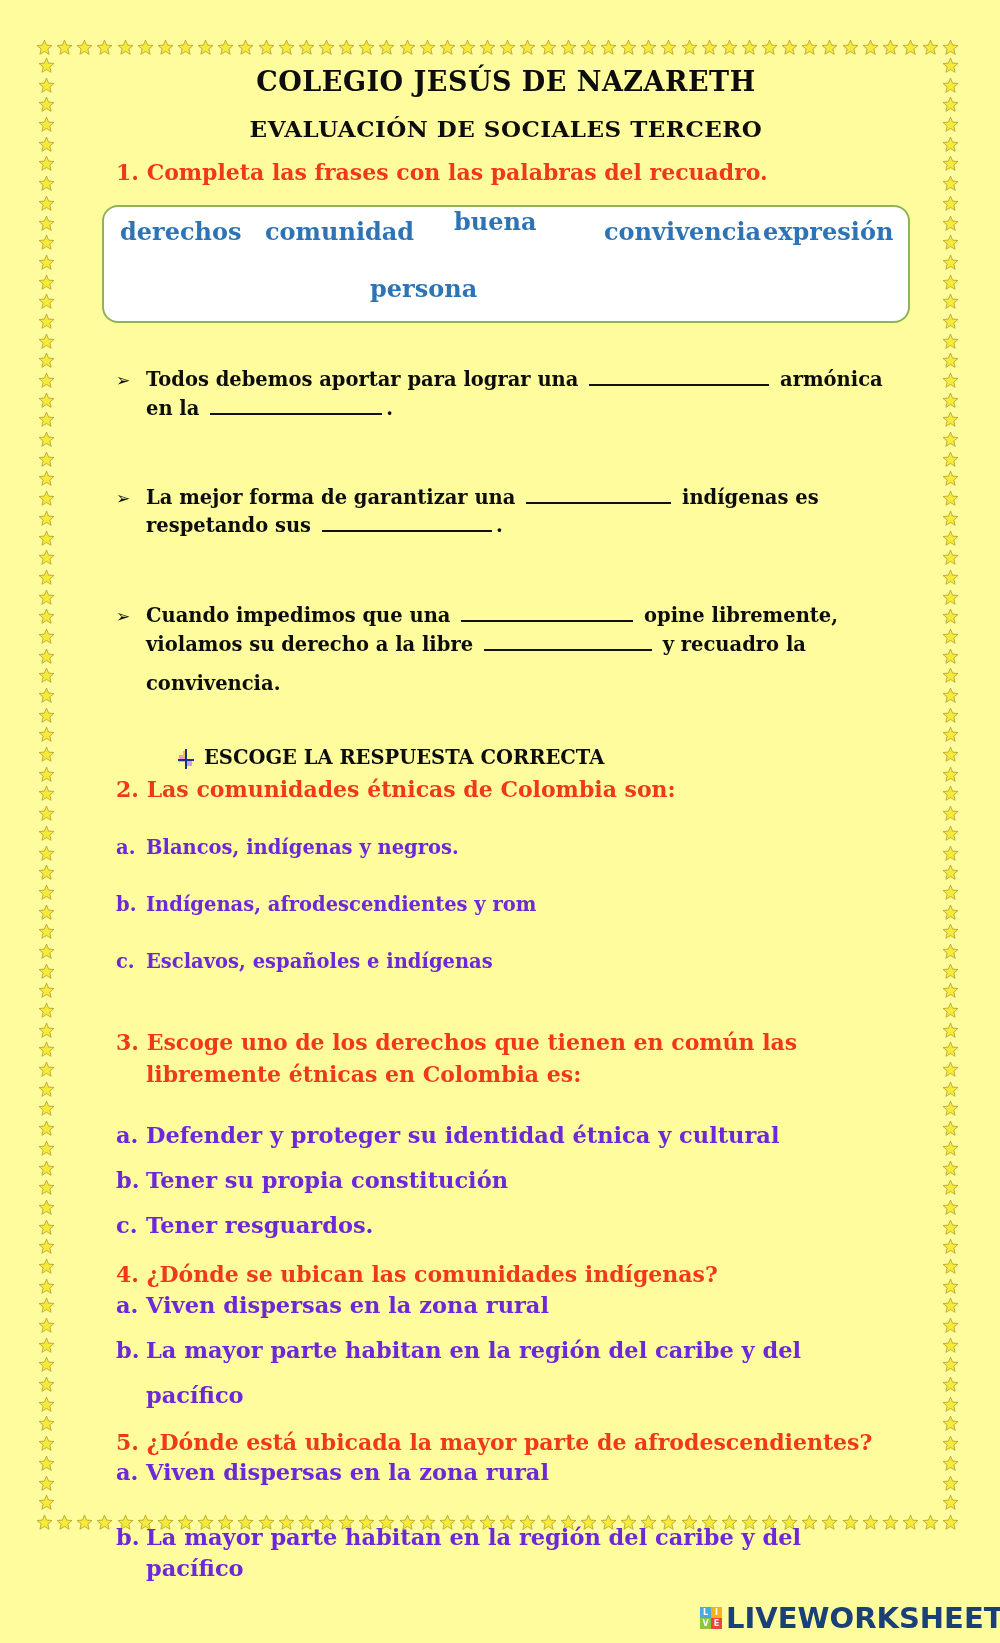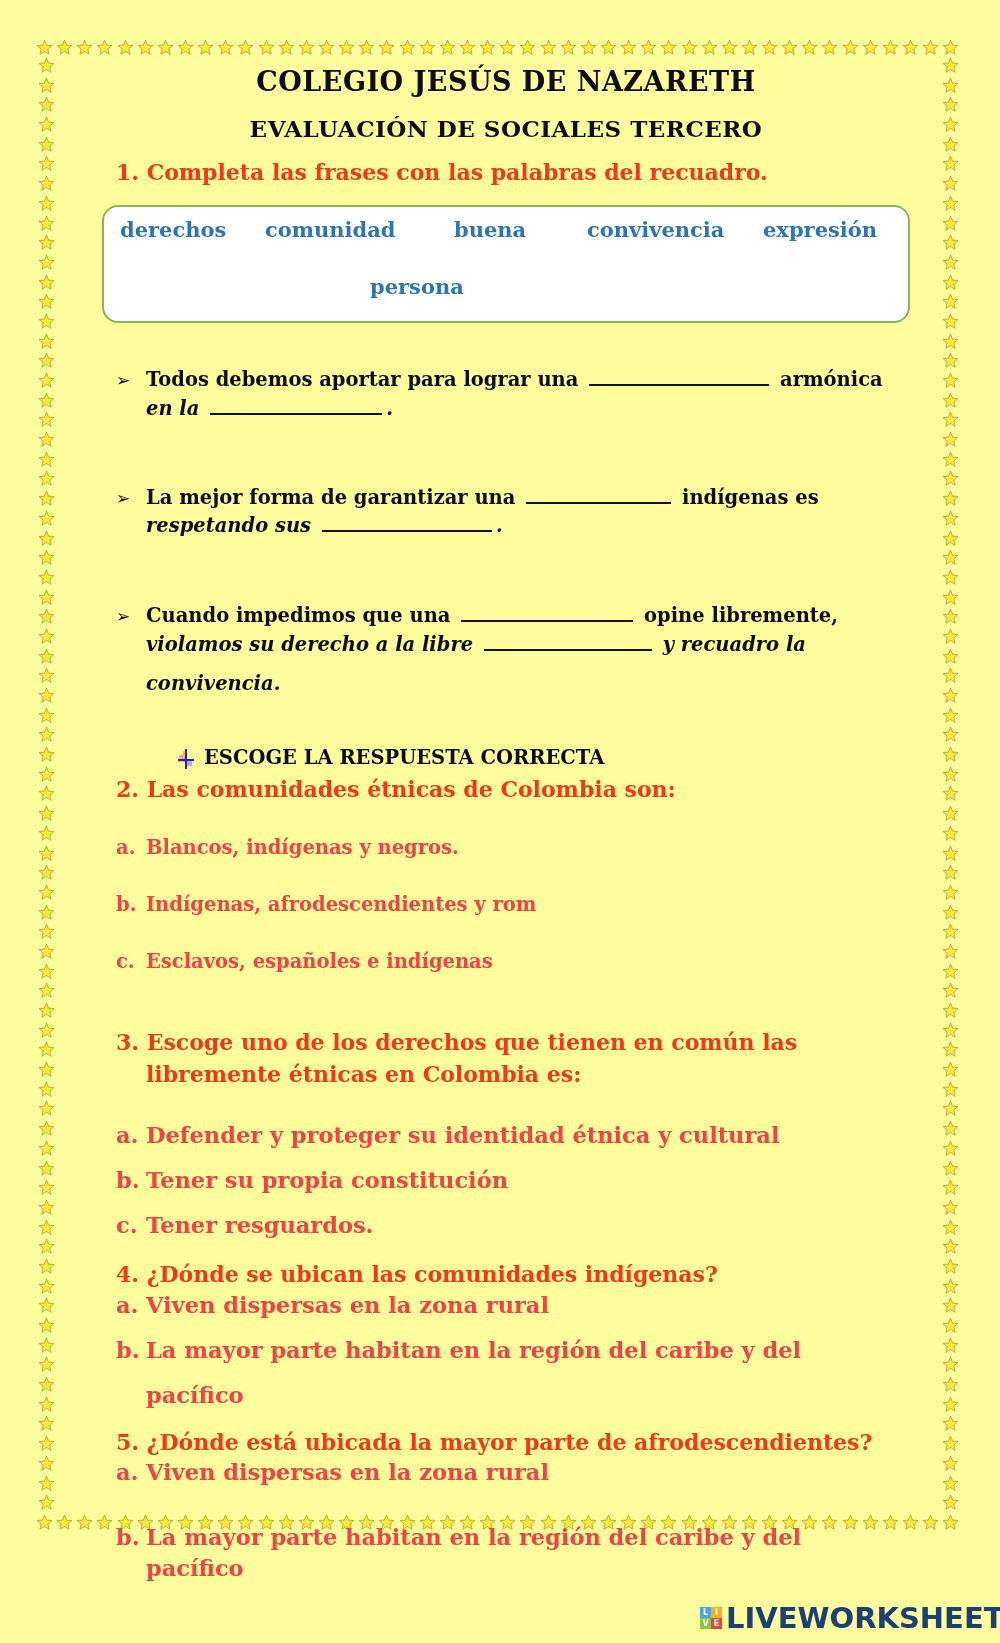--- a/index.html
+++ b/index.html
@@ -35,54 +35,53 @@
 
   .q-head {
     position: absolute; left: 116px; color: #f0391a; font-weight: bold; font-size: 22px;
     line-height: 32px;
   }
   .wordbox {
     position: absolute; left: 102px; top: 205px; width: 804px; height: 114px;
     border: 2px solid #8fb35a; border-radius: 16px; background: #ffffff;
   }
   .word {
-    position: absolute; color: #2e74b5; font-weight: bold; font-size: 21px;
+    position: absolute; color: #2e74b5; font-weight: bold; font-size: 24px;
   }
 
   .bullet-line {
     position: absolute; left: 116px; font-weight: bold; font-size: 19.5px; line-height: 40px;
     color: #0d0d0d;
     margin-top: 11px;
   }
   .arrow { display: inline-block; width: 30px; font-size: 17px; font-weight: normal; }
   .blank {
     display: inline-block; border-bottom: 2px solid #111; height: 18px; vertical-align: baseline;
     margin: 0 4px;
   }
   .cont-line {
     position: absolute; left: 146px; font-weight: bold; font-size: 19.5px; color: #0d0d0d;
     line-height: 40px;
-    font-style: italic;
   }
 
   .escoge {
     position: absolute; left: 176px; top: 746px; font-weight: bold; font-size: 19.5px; color: #0d0d0d;
   }
   .escoge-icon {
     display: inline-block; width: 20px; height: 20px; position: relative; vertical-align: middle;
     margin-right: 8px;
   }
   .escoge-icon .v { position: absolute; left: 9px; top: 0; width: 2px; height: 20px; background: #1c2f8a; }
   .escoge-icon .h { position: absolute; left: 2px; top: 10px; width: 16px; height: 2px; background: #1c2f8a; }
   .escoge-icon .p1 { position: absolute; left: 3px; top: 6px; width: 7px; height: 7px; background: #f39bc4; }
   .escoge-icon .p2 { position: absolute; left: 10px; top: 11px; width: 6px; height: 6px; background: #c6a2f0; }
   .escoge-icon .p3 { position: absolute; left: 7px; top: 2px; width: 4px; height: 6px; background: #f6c23d; }
 
   .opt {
-    position: absolute; left: 116px; font-weight: bold; color: #ef4444;
+    position: absolute; left: 116px; font-weight: bold; color: #6d28d9;
   }
   .opt .letter { display: inline-block; width: 30px; }
   .opt-sm { font-size: 19.5px; }
   .opt-lg { font-size: 22.5px; }
 
   .logo {
     position: absolute; left: 700px; top: 1598px; height: 40px; display: flex; align-items: center;
   }
   .logo-cube { width: 22px; height: 22px; display: grid; grid-template-columns: 11px 11px; grid-template-rows: 11px 11px; margin-right: 4px; }
   .logo-cube span { font-family: "DejaVu Sans", sans-serif; font-size: 8px; font-weight: bold; color: #fff; display: flex; align-items: center; justify-content: center; }
@@ -1303,22 +1302,22 @@
   </div>
 
 <div class="title t1">COLEGIO JESÚS DE NAZARETH</div>
 <div class="title t2">EVALUACIÓN DE SOCIALES TERCERO</div>
 
 <div class="q-head" style="top:156px;">1. Completa las frases con las palabras del recuadro.</div>
 
 <div class="wordbox">
   <span class="word" style="left:16px; top:10px;">derechos</span>
   <span class="word" style="left:161px; top:10px;">comunidad</span>
-  <span class="word" style="left:350px; top:10px;">buena</span>
-  <span class="word" style="left:483px; top:10px;text-align:center;">convivencia</span>
+  <span class="word" style="left:350px; top:0;">buena</span>
+  <span class="word" style="left:500px; top:10px;text-align:center;">convivencia</span>
   <span class="word" style="left:659px; top:10px;">expresión</span>
   <span class="word" style="left:266px; top:67px;">persona</span>
 </div>
 
 <div class="bullet-line" style="top:349px;">
   <span class="arrow">➢</span><span>Todos debemos aportar para lograr una</span>
   <span class="blank" style="width:180px;"></span>
   <span>armónica</span>
 </div>
 <div class="cont-line" style="top:389px;">

